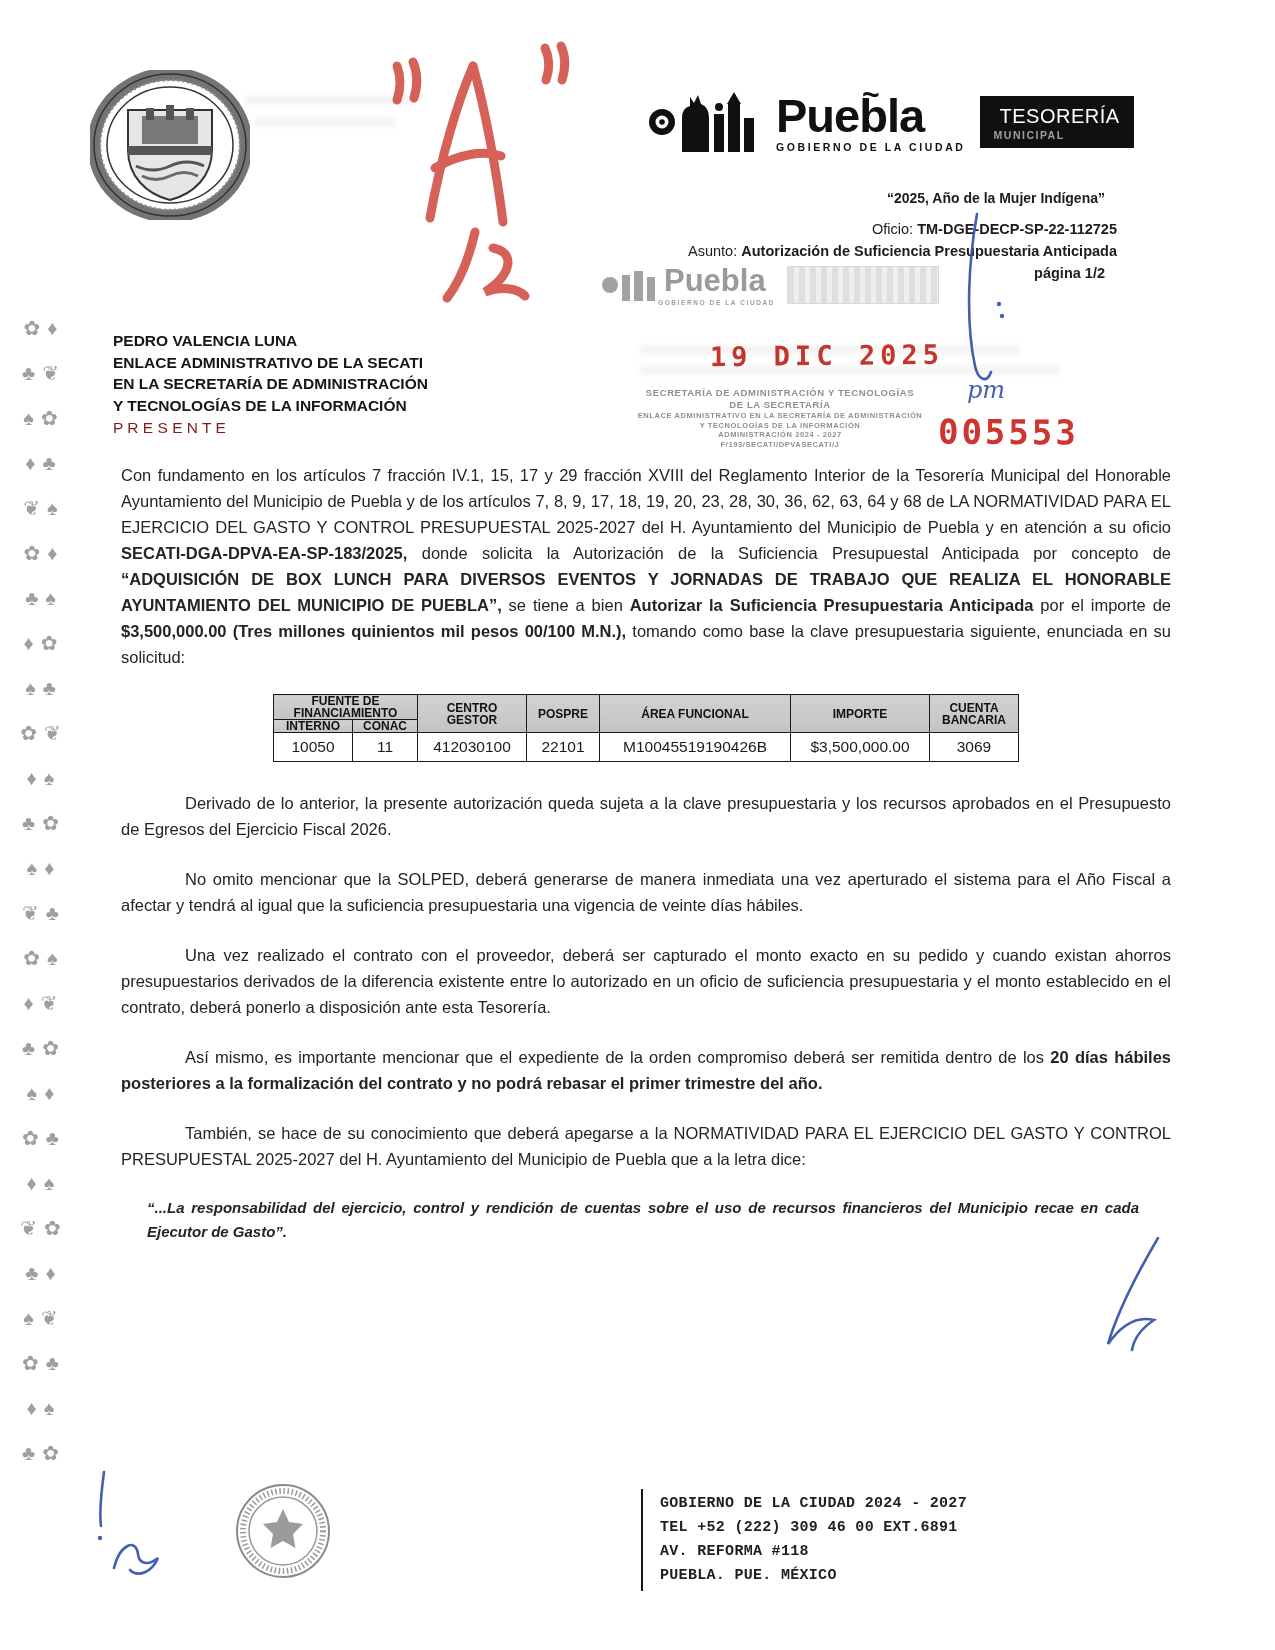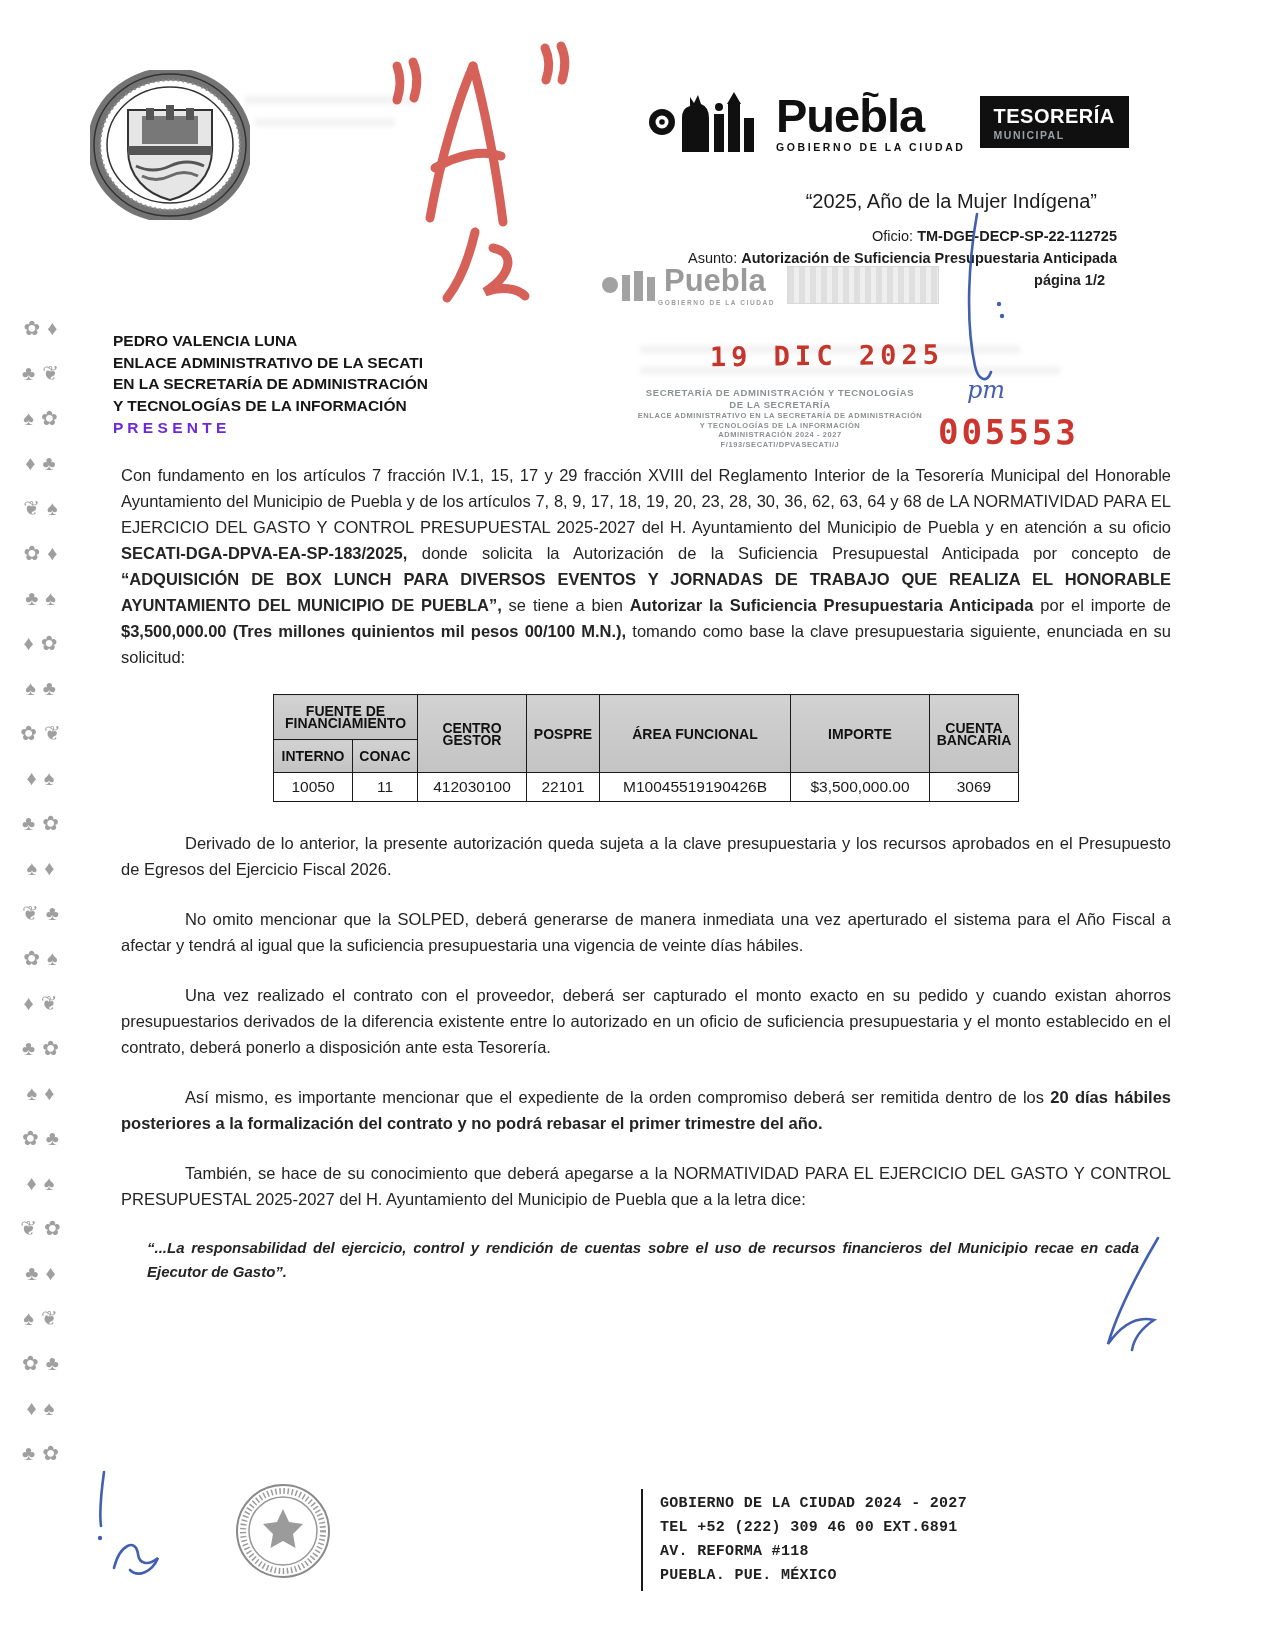--- a/index.html
+++ b/index.html
@@ -24,40 +24,40 @@
   .red-a { position:absolute; left:375px; top:36px; opacity:.8; }
   .red-a path { stroke:#cb3a2f; stroke-width:9; fill:none; stroke-linecap:round; }
 
   
   .brand-row { position:absolute; left:648px; top:86px; display:flex; align-items:center; }
   .wordmark-wrap { margin-left:10px; position:relative; }
   .wordmark { font-size:47px; font-weight:800; letter-spacing:-1px; color:#101010; line-height:48px; }
   .wordmark-tilde { position:absolute; left:86px; top:-14px; font-size:30px; font-weight:800; color:#101010; }
   .brand-tagline { font-size:10.5px; font-weight:700; letter-spacing:2.6px; color:#101010; margin-top:1px; }
   .tesoreria-box { margin-left:14px; background:#101010; color:#fff; padding:9px 14px 7px; }
-  .tesoreria-box .t1 { font-size:20px; font-weight:700; letter-spacing:.5px; }
+  .tesoreria-box .t1 { font-size:20px; font-weight:400; letter-spacing:.5px;margin-left:6px; }
   .tesoreria-box .t2 { font-size:10.5px; font-weight:700; color:#9aa0a6; letter-spacing:1.5px; margin-top:1px; }
 
   .ref-block { position:absolute; right:158px; top:190px; text-align:right; width:580px; }
-  .slogan { font-size:20px; font-weight:400; color:#1c1c1c; margin-bottom:12px; margin-right:20px;}
+  .slogan { font-size:14px; font-weight:700; color:#1c1c1c; margin-bottom:12px; margin-right:12px;}
   .ref-line { font-size:14.5px; color:#1c1c1c; line-height:22px; }
   .pagina { font-size:14.5px; font-weight:700; line-height:22px; margin-right:12px; }
 
   
   .ghost-stamp { position:absolute; left:600px; top:263px; display:flex; align-items:center;
                  opacity:.45; filter:blur(.6px) grayscale(35%); }
   .ghost-word { font-size:31px; font-weight:800; color:#222; margin-left:6px; }
   .ghost-tag { font-size:6.5px; font-weight:700; letter-spacing:1.6px; color:#222; }
   .ghost-box { width:150px; height:36px; margin-left:12px;
                background:repeating-linear-gradient(90deg,#b9b9b9 0 6px,#dcdcdc 6px 11px); border:1px solid #aaa; }
 
   
   .addressee { position:absolute; left:113px; top:330px; font-size:15.5px; font-weight:700;
                line-height:21.5px; color:#161616; }
-  .presente { position:absolute; left:113px; top:419px; font-size:15.5px; font-weight:700; color:#6d28d9; }
+  .presente { position:absolute; left:113px; top:419px; font-size:15.5px; font-weight:400; color:#7f1d1d; }
 
   
   .date-stamp { position:absolute; left:710px; top:340px; color:#c4352c;
                 font-family:"DejaVu Sans Mono", monospace; font-weight:700; font-size:27px;
                 letter-spacing:5px; transform:rotate(-.6deg); }
   .receipt-stamp { position:absolute; left:588px; top:387px; width:384px; text-align:center;
                    color:#8b9092; font-weight:700; letter-spacing:.6px; }
   .receipt-stamp div { font-size:7.5px; line-height:9.5px; }
   .receipt-stamp div:nth-child(1), .receipt-stamp div:nth-child(2) { font-size:9.5px; line-height:12px; }
   .folio { position:absolute; left:938px; top:412px; color:#cd362e;
@@ -70,22 +70,22 @@
   .flourish { position:absolute; left:1086px; top:1232px; opacity:.9; }
   .pen-bottom { position:absolute; left:80px; top:1466px; opacity:.9; }
 
   
   .body-text { position:absolute; left:113px; top:462px; width:1050px; color:#242424;margin-left:8px; }
   .body-text p { font-size:16.5px; line-height:26px; text-align:justify; margin:0 0 24px; }
   .body-text p.indent { text-indent:64px; }
 
   .ptable { border-collapse:collapse; margin:2px auto 28px; }
   .ptable th, .ptable td { border:1.6px solid #1a1a1a; text-align:center; vertical-align:middle; }
-  .ptable th { background:linear-gradient(#d2d2d2,#c3c3c3); font-size:14px; font-weight:700;
-               padding:10px 6px; line-height:12px; color:#111; }
+  .ptable th { background:linear-gradient(#d2d2d2,#c3c3c3); font-size:12px; font-weight:700;
+               padding:0 6px; line-height:12px; color:#111; }
   .ptable td { font-size:15.5px; padding:5px 10px; color:#1b1b1b; }
   .col-int{width:66px}.col-con{width:52px}.col-cg{width:96px}.col-pos{width:60px}
   .col-af{width:178px}.col-imp{width:126px}.col-cb{width:76px}
 
   .quote { font-size:15px; font-weight:700; font-style:italic; line-height:24px;
            margin:2px 32px 6px 26px; text-align:justify; }
   .continua { text-align:right; font-weight:700; font-style:italic; font-size:15.5px; margin-right:36px; }
 
   
   .seal { position:absolute; left:233px; top:1481px; }

